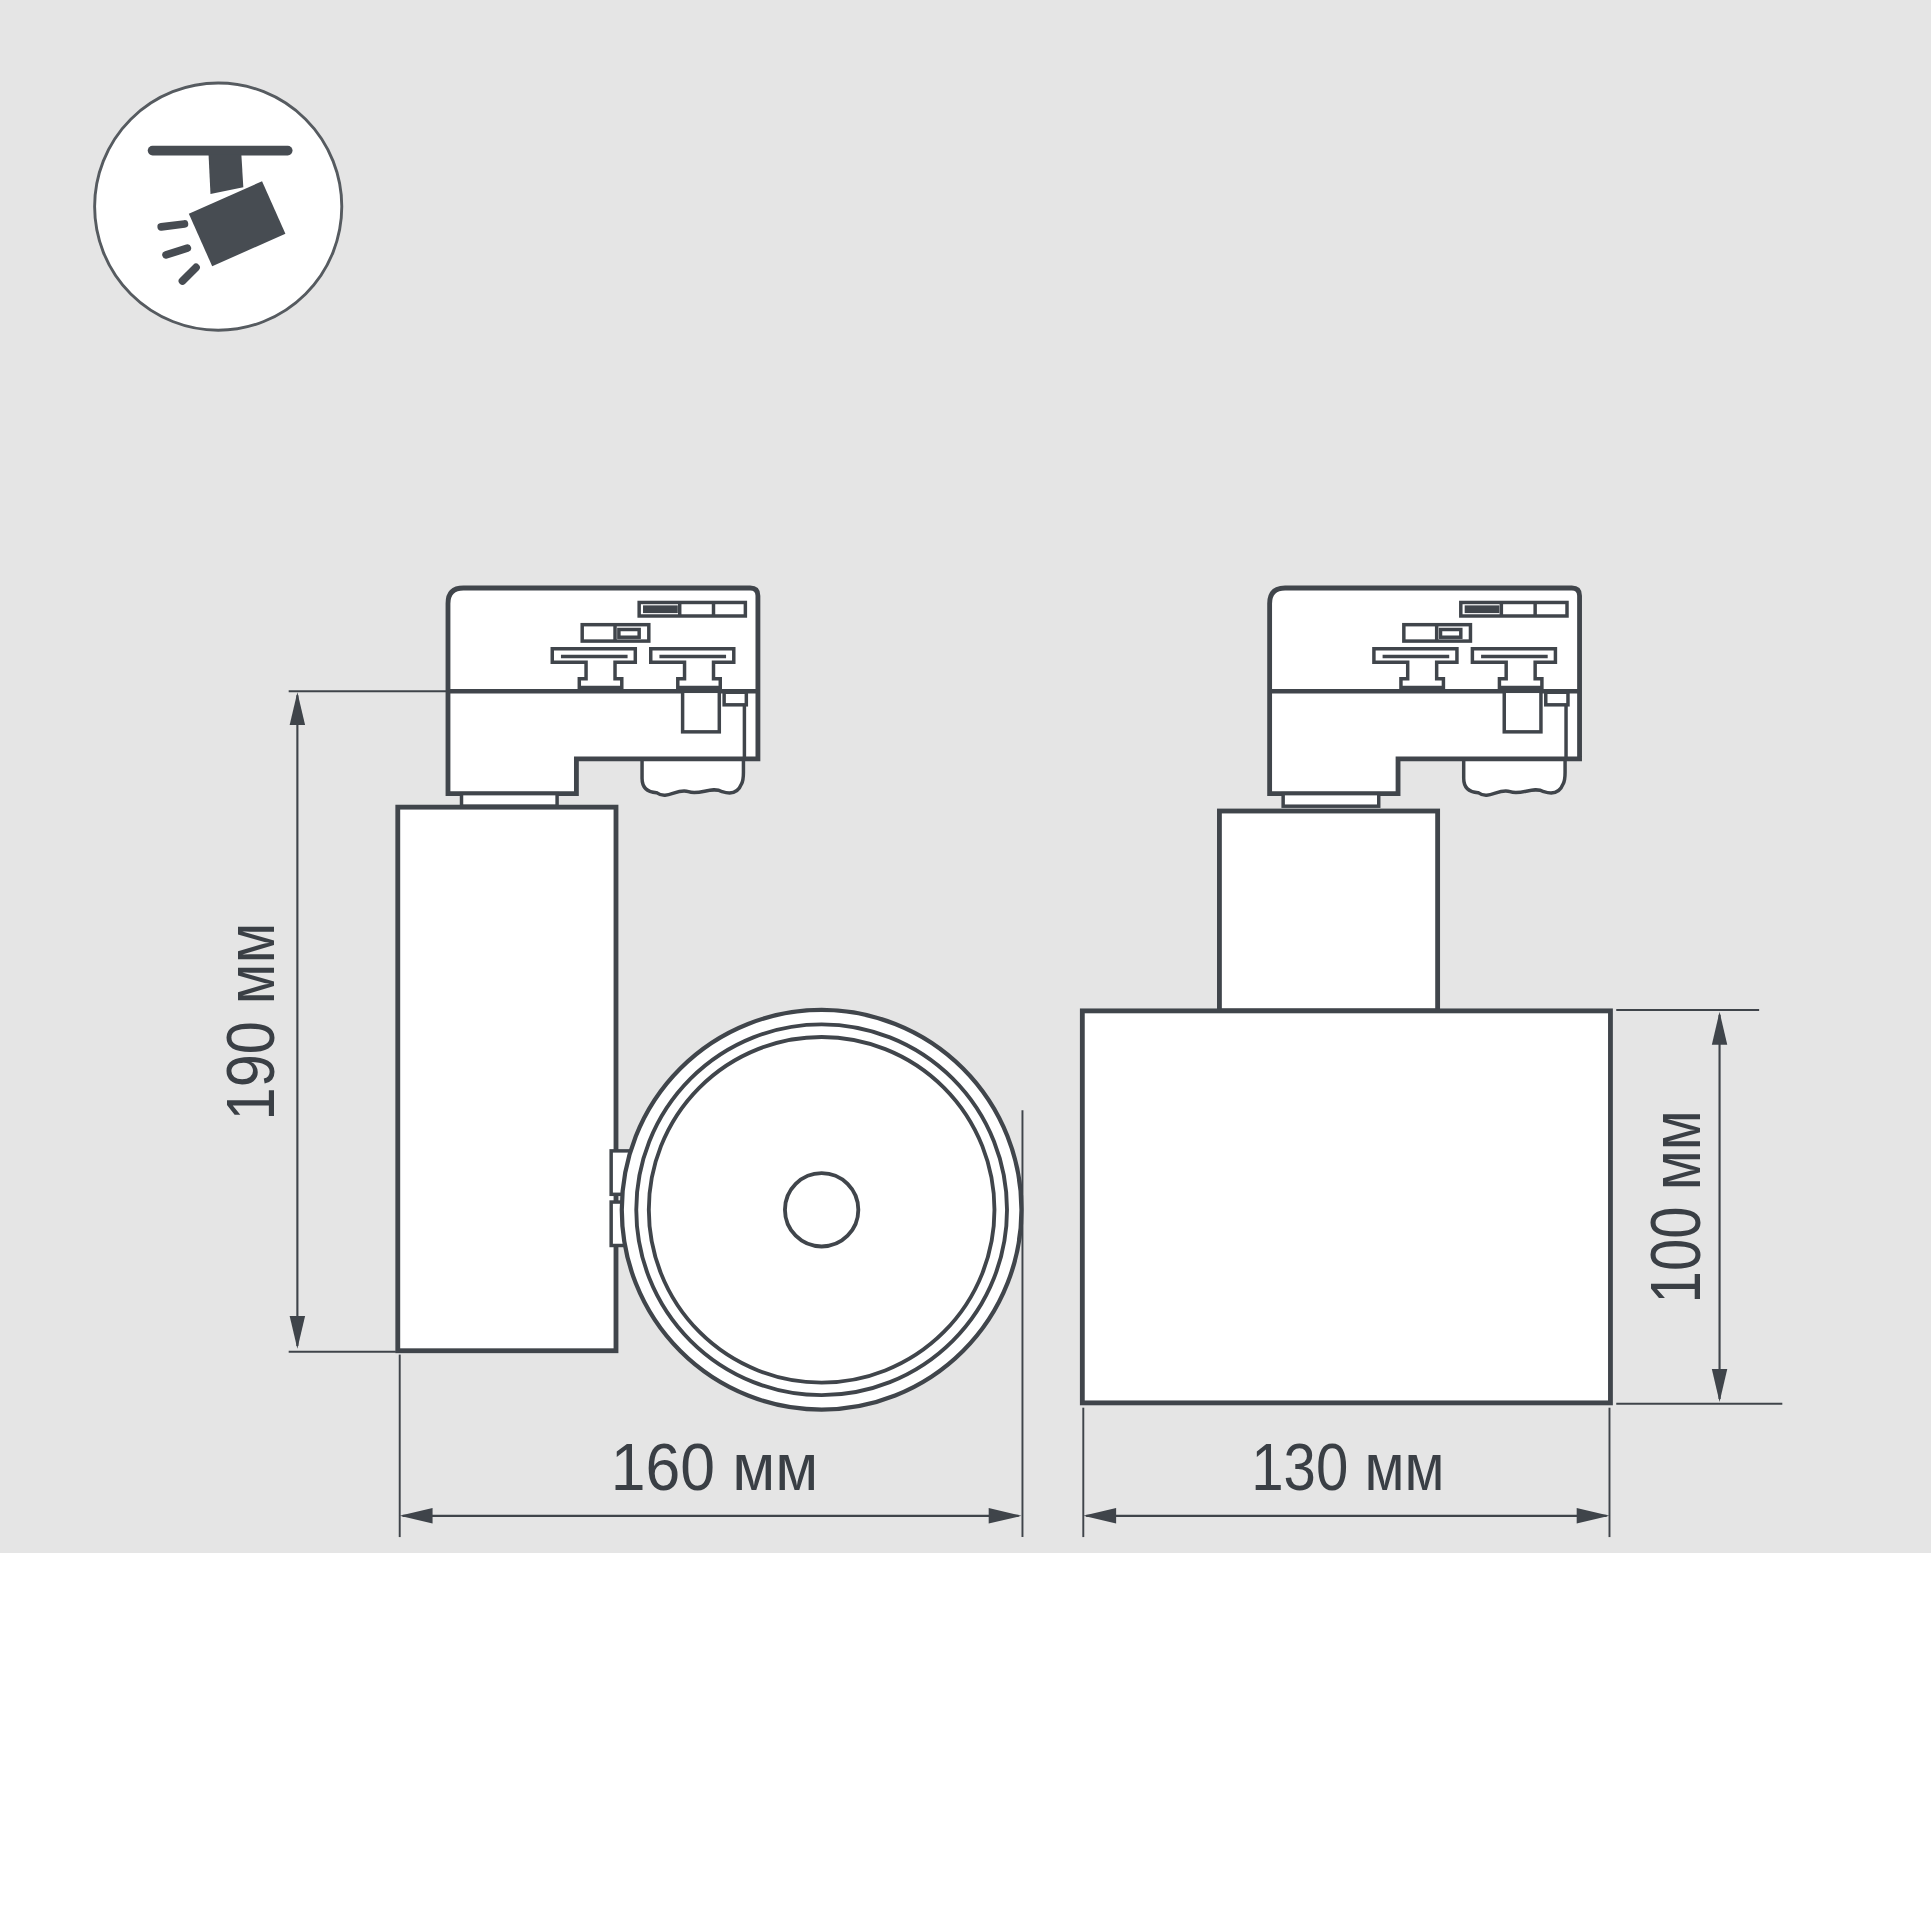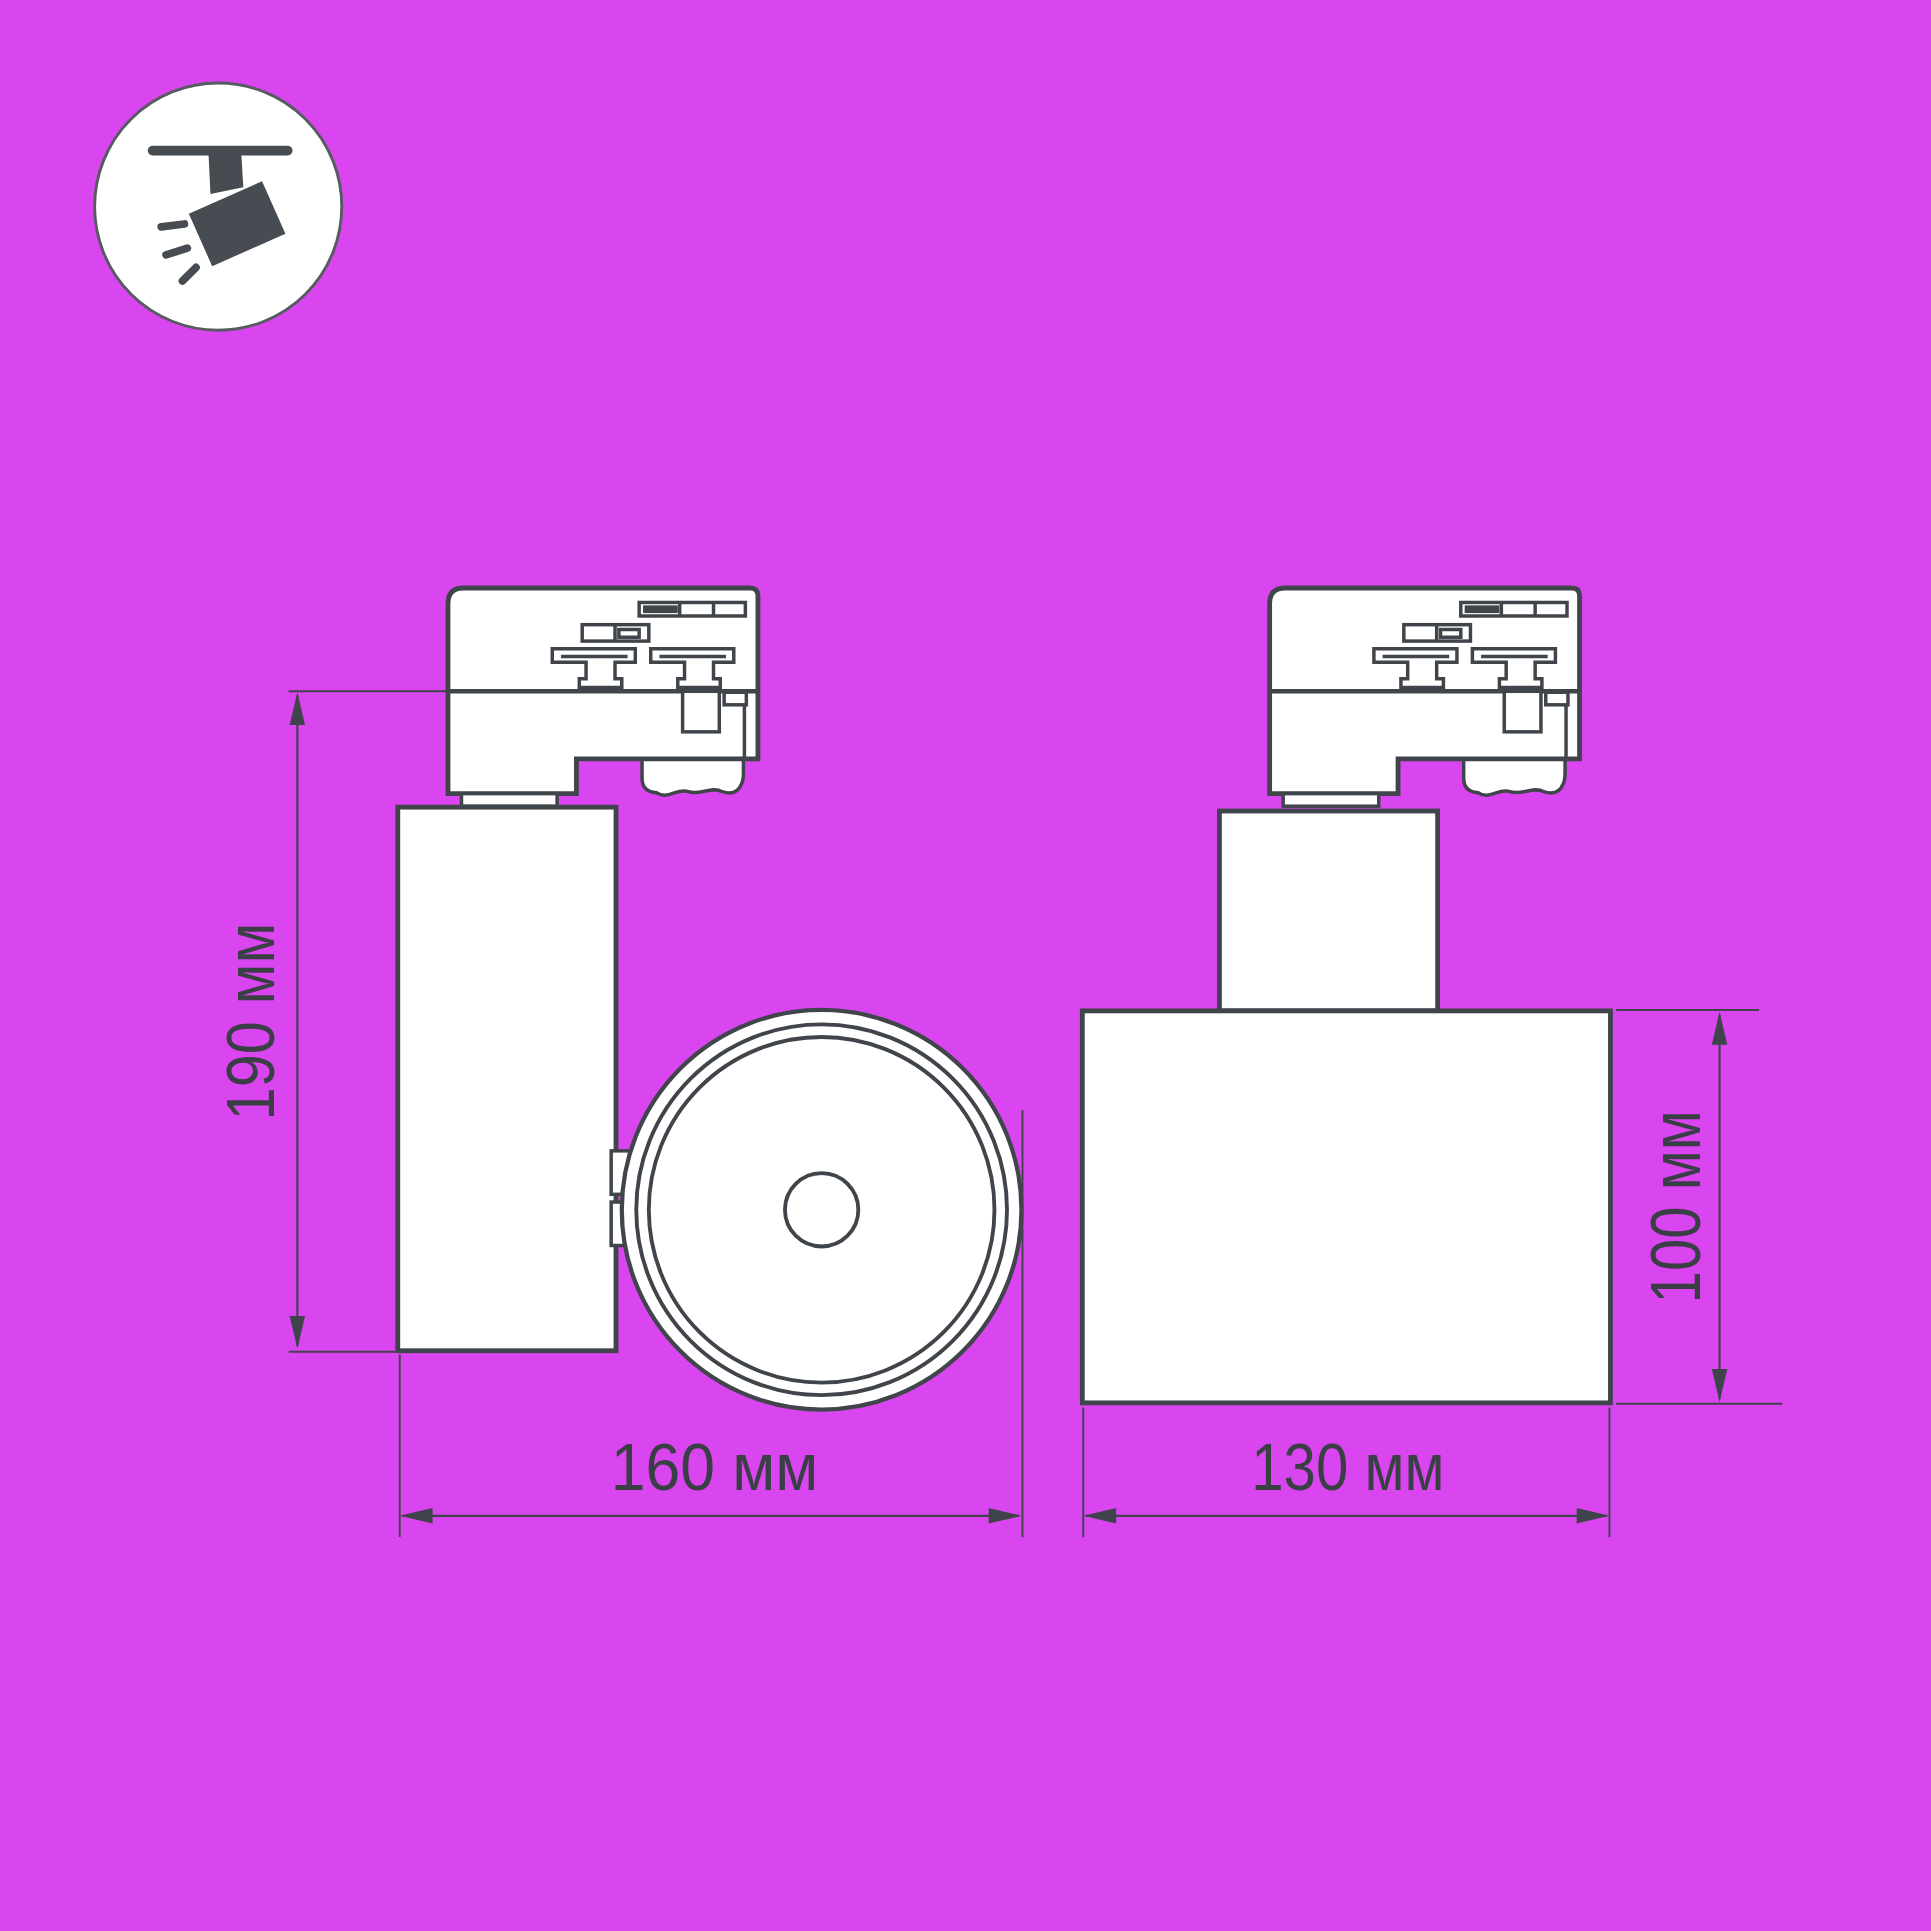--- a/index.html
+++ b/index.html
@@ -3,22 +3,22 @@
 <meta charset="utf-8">
 <style>
   html, body {
     margin: 0;
     padding: 0;
     background: #ffffff;
   }
   .canvas {
     position: relative;
     width: 1931px;
-    height: 1931px;
-    background: #d946ef;
+    height: 1553px;
+    background: #e5e5e5;
     font-family: "Liberation Sans", "DejaVu Sans", sans-serif;
   }
   svg { display: block; }
   .outline {
     fill: #ffffff;
     stroke: #40454b;
     stroke-width: 5;
     stroke-linejoin: miter;
   }
   .detail {

